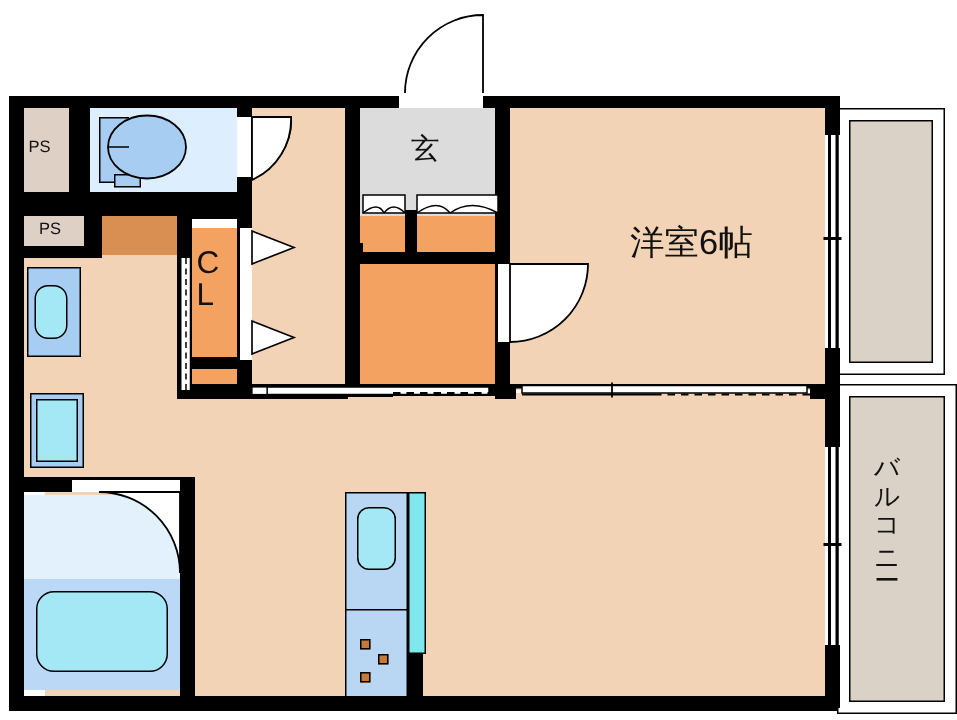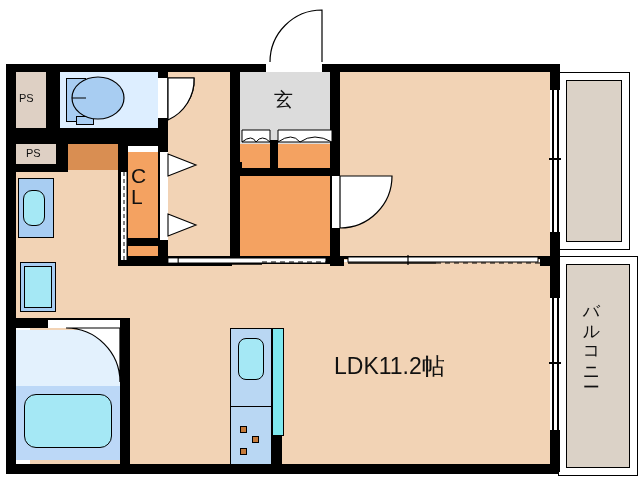--- a/index.html
+++ b/index.html
@@ -223,22 +223,22 @@
     <line x1="262" y1="262" x2="330" y2="262" stroke="#000000" stroke-width="1.2" stroke-dasharray="5 4"></line>
 
     <rect x="348" y="257" width="190" height="5" fill="#ffffff" stroke="#000000" stroke-width="1"></rect>
     <line x1="348" y1="263" x2="436" y2="263" stroke="#000000" stroke-width="1.4"></line>
     <line x1="436" y1="263" x2="540" y2="263" stroke="#000000" stroke-width="1.2" stroke-dasharray="5 4"></line>
     <line x1="408" y1="255" x2="408" y2="265" stroke="#000000" stroke-width="1.2"></line>
 
     <rect x="168" y="258" width="10" height="5" fill="#ffffff" stroke="#000000" stroke-width="0.8"></rect>
   </svg>
 
-
-  <div class="label" style="left:334px; top:355px; font-size:23px;">LDK11.2帖</div>
+  <div class="label" style="left:420px; top:150px; font-size:23px;">洋室6帖</div>
+
 
   <div class="label" style="left:274px; top:90px; font-size:19px;">玄</div>
 
 
   <div class="label" style="left:131px; top:166px; font-size:21px; line-height:0.98;">
     <span>C</span><br>
     <span>L</span>
   </div>
 
   <div class="vlabel" style="left:582px; top:292px; font-size:17px;">バルコニー</div>

